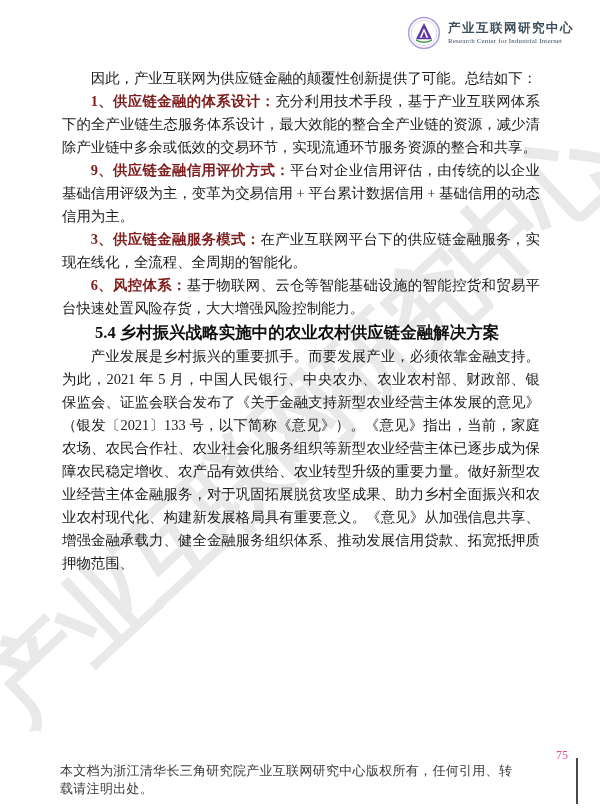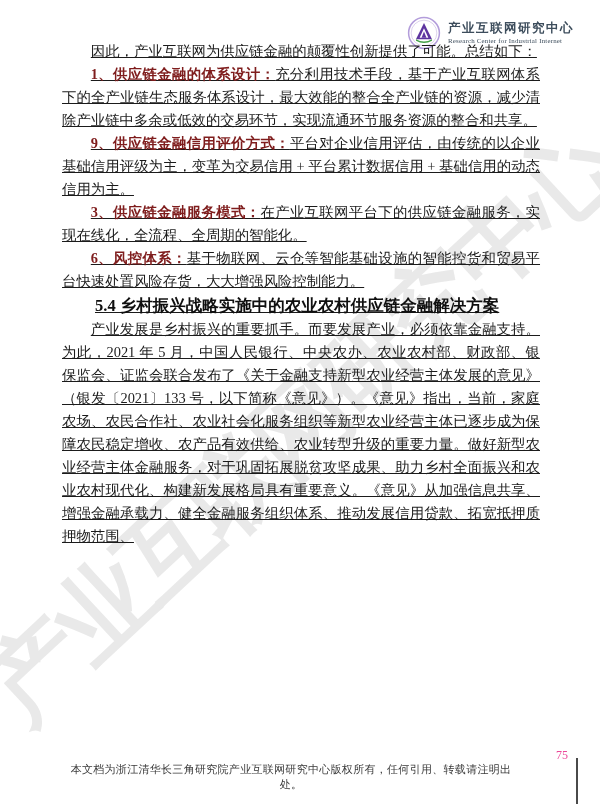--- a/index.html
+++ b/index.html
@@ -26,34 +26,34 @@
   .watermark{
     position:absolute;left:50%;top:53%;z-index:0;
     transform:translate(-50%,-50%) rotate(-43deg);
     font-size:96px;font-weight:bold;white-space:nowrap;
     color:var(--watermark,#c9c9c9);opacity:.38;letter-spacing:-6px;
     pointer-events:none;user-select:none;
   }
 
   
   .content{
-    position:absolute;z-index:1;top:40px;left:62px;width:478px;
-    font-size:14.4px;line-height:23px;color:#1b1b1b;text-align:justify;text-decoration:underline;
+    position:absolute;z-index:1;top:67px;left:62px;width:478px;
+    font-size:14.4px;line-height:23px;color:#1b1b1b;text-align:justify;
   }
   .content p{margin:0;text-indent:2em;}
   .content p b{font-weight:bold;color:#7f1d1d;}
   .section-heading{
     font-size:16.5px;font-weight:bold;color:#0f0f0f;line-height:25px;
     margin:15px 0 16px 0;text-indent:0;text-align:left;
   }
 
   
   .footer-copyright{
     position:absolute;z-index:1;left:60px;right:78px;top:762px;
-    text-align:center;font-size:11px;color:#3a3a3a;letter-spacing:.3px;
+    text-align:left;font-size:13px;color:#3a3a3a;letter-spacing:.3px;
   }
   .page-number{
     position:absolute;z-index:1;top:748px;left:556px;
     font-size:12px;color:#ec4899;font-family:"Liberation Serif",serif;
   }
   .page-number-rule{
     position:absolute;z-index:1;top:758px;left:576px;width:1.5px;height:46px;
     background:#4a4a4a;
   }
 </style>

